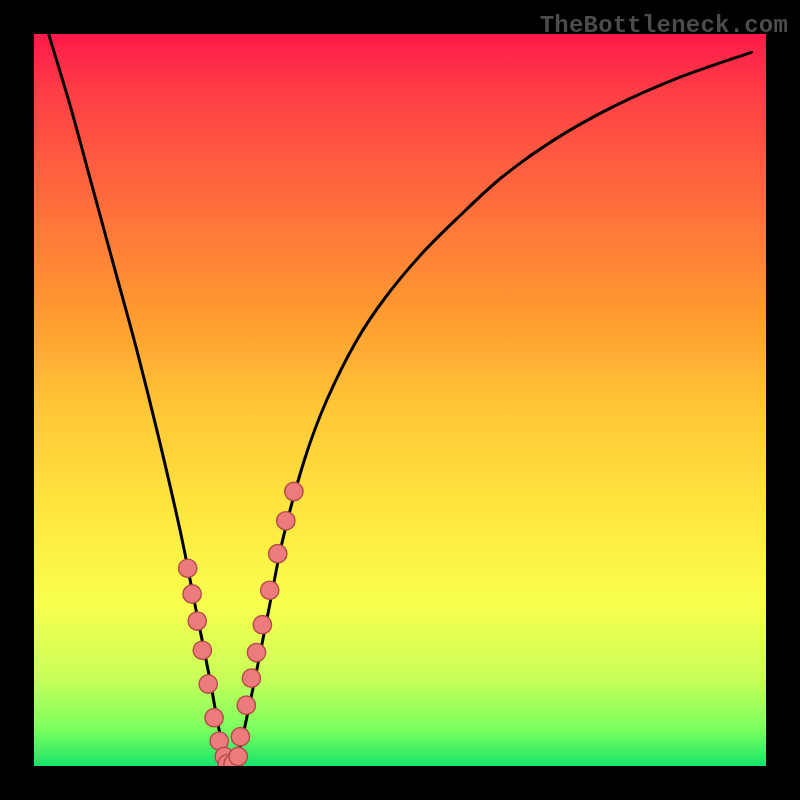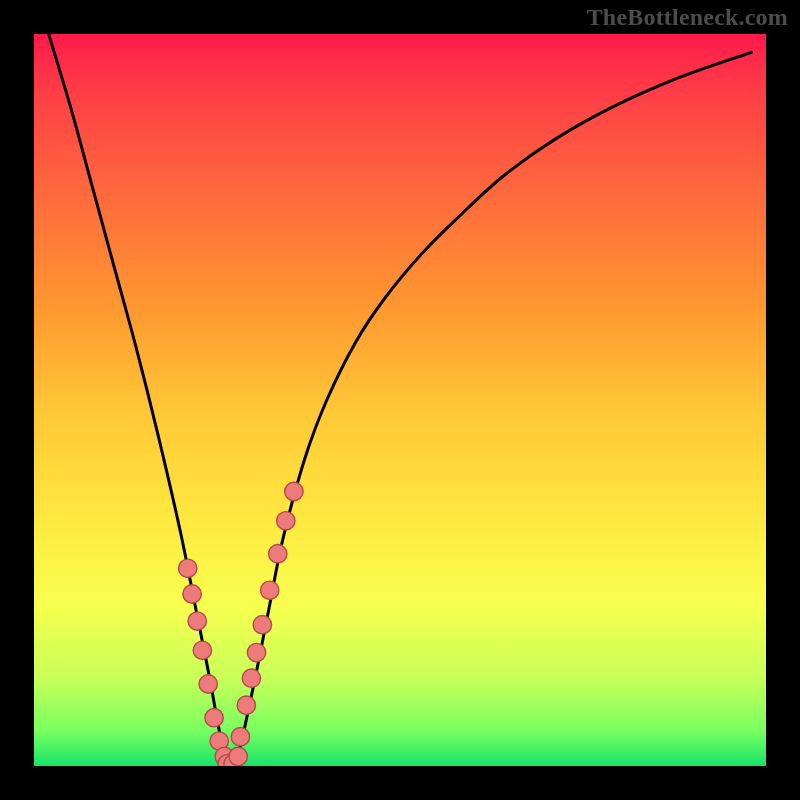--- a/index.html
+++ b/index.html
@@ -34,23 +34,23 @@
       #ffc937 52%,
       #ffe83f 66%,
       #f8ff4e 78%,
       #c8ff59 88%,
       #7bff5f 95%,
       #18e46a 100%
     );
   }
   .watermark {
     position: absolute;
-    top: 4px;
+    top: 12px;
     right: 12px;
-    font-family: Liberation Serif, serif;
+    font-family: Liberation Mono, monospace;
     font-size: 24px;
     font-weight: 600;
     color: #4c4c4c;
     letter-spacing: 0.2px;
     user-select: none;
   }
   svg.overlay {
     position: absolute;
     left: 0;
     top: 0;

